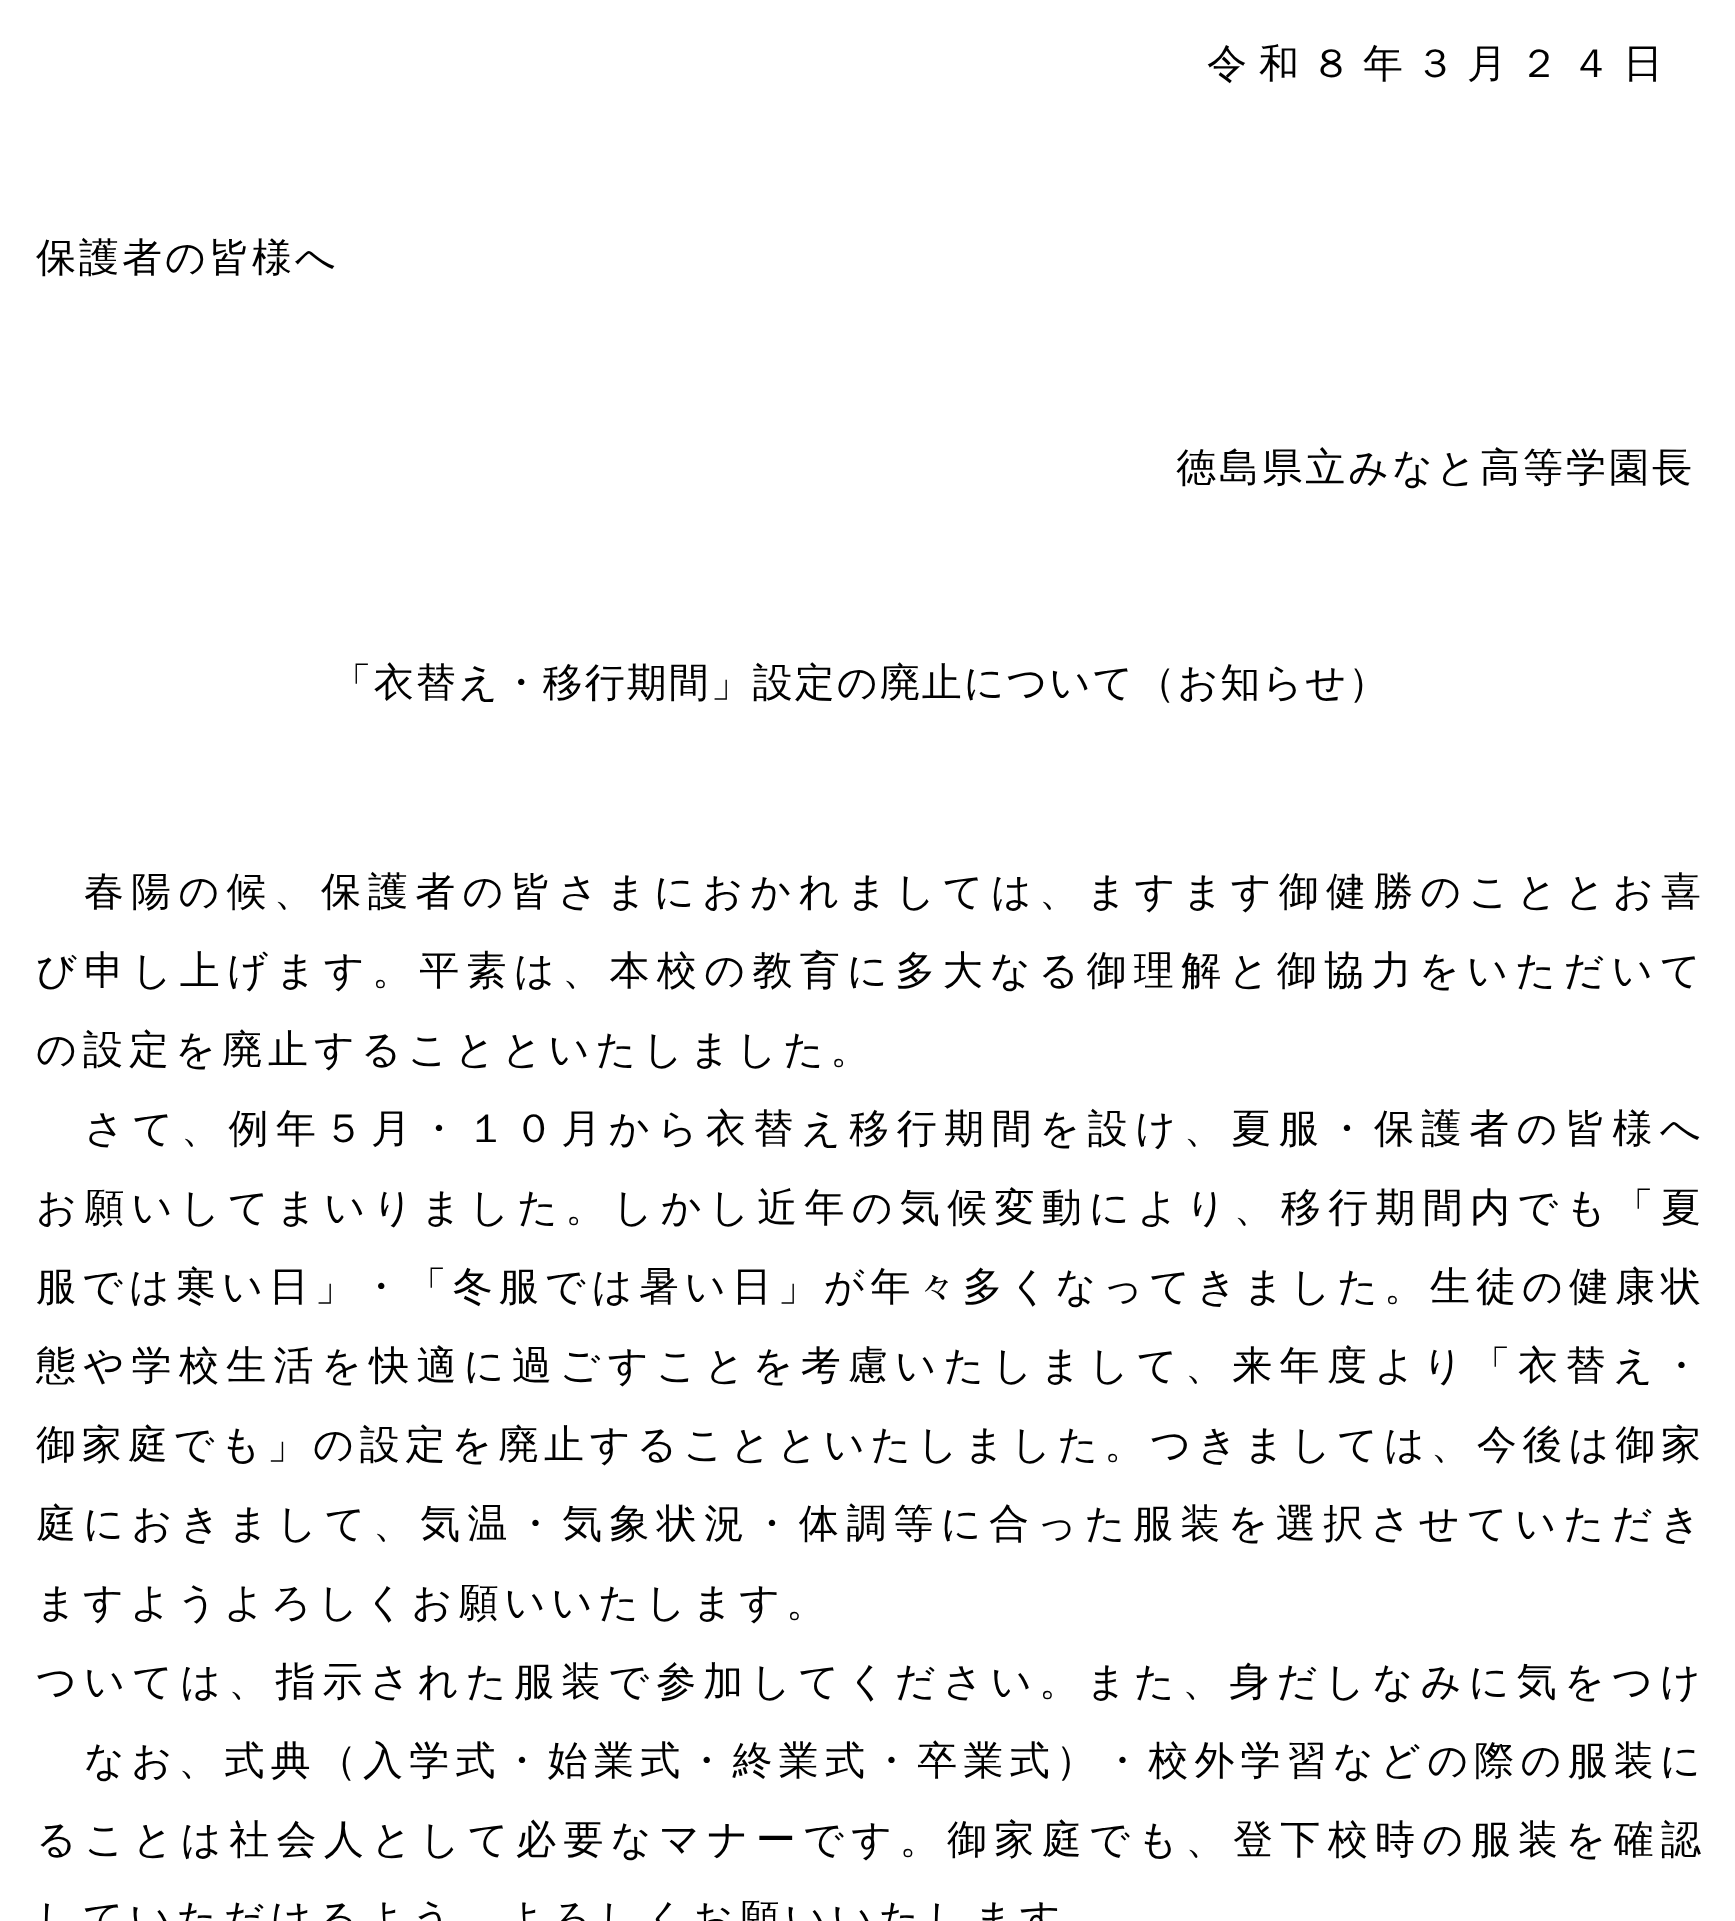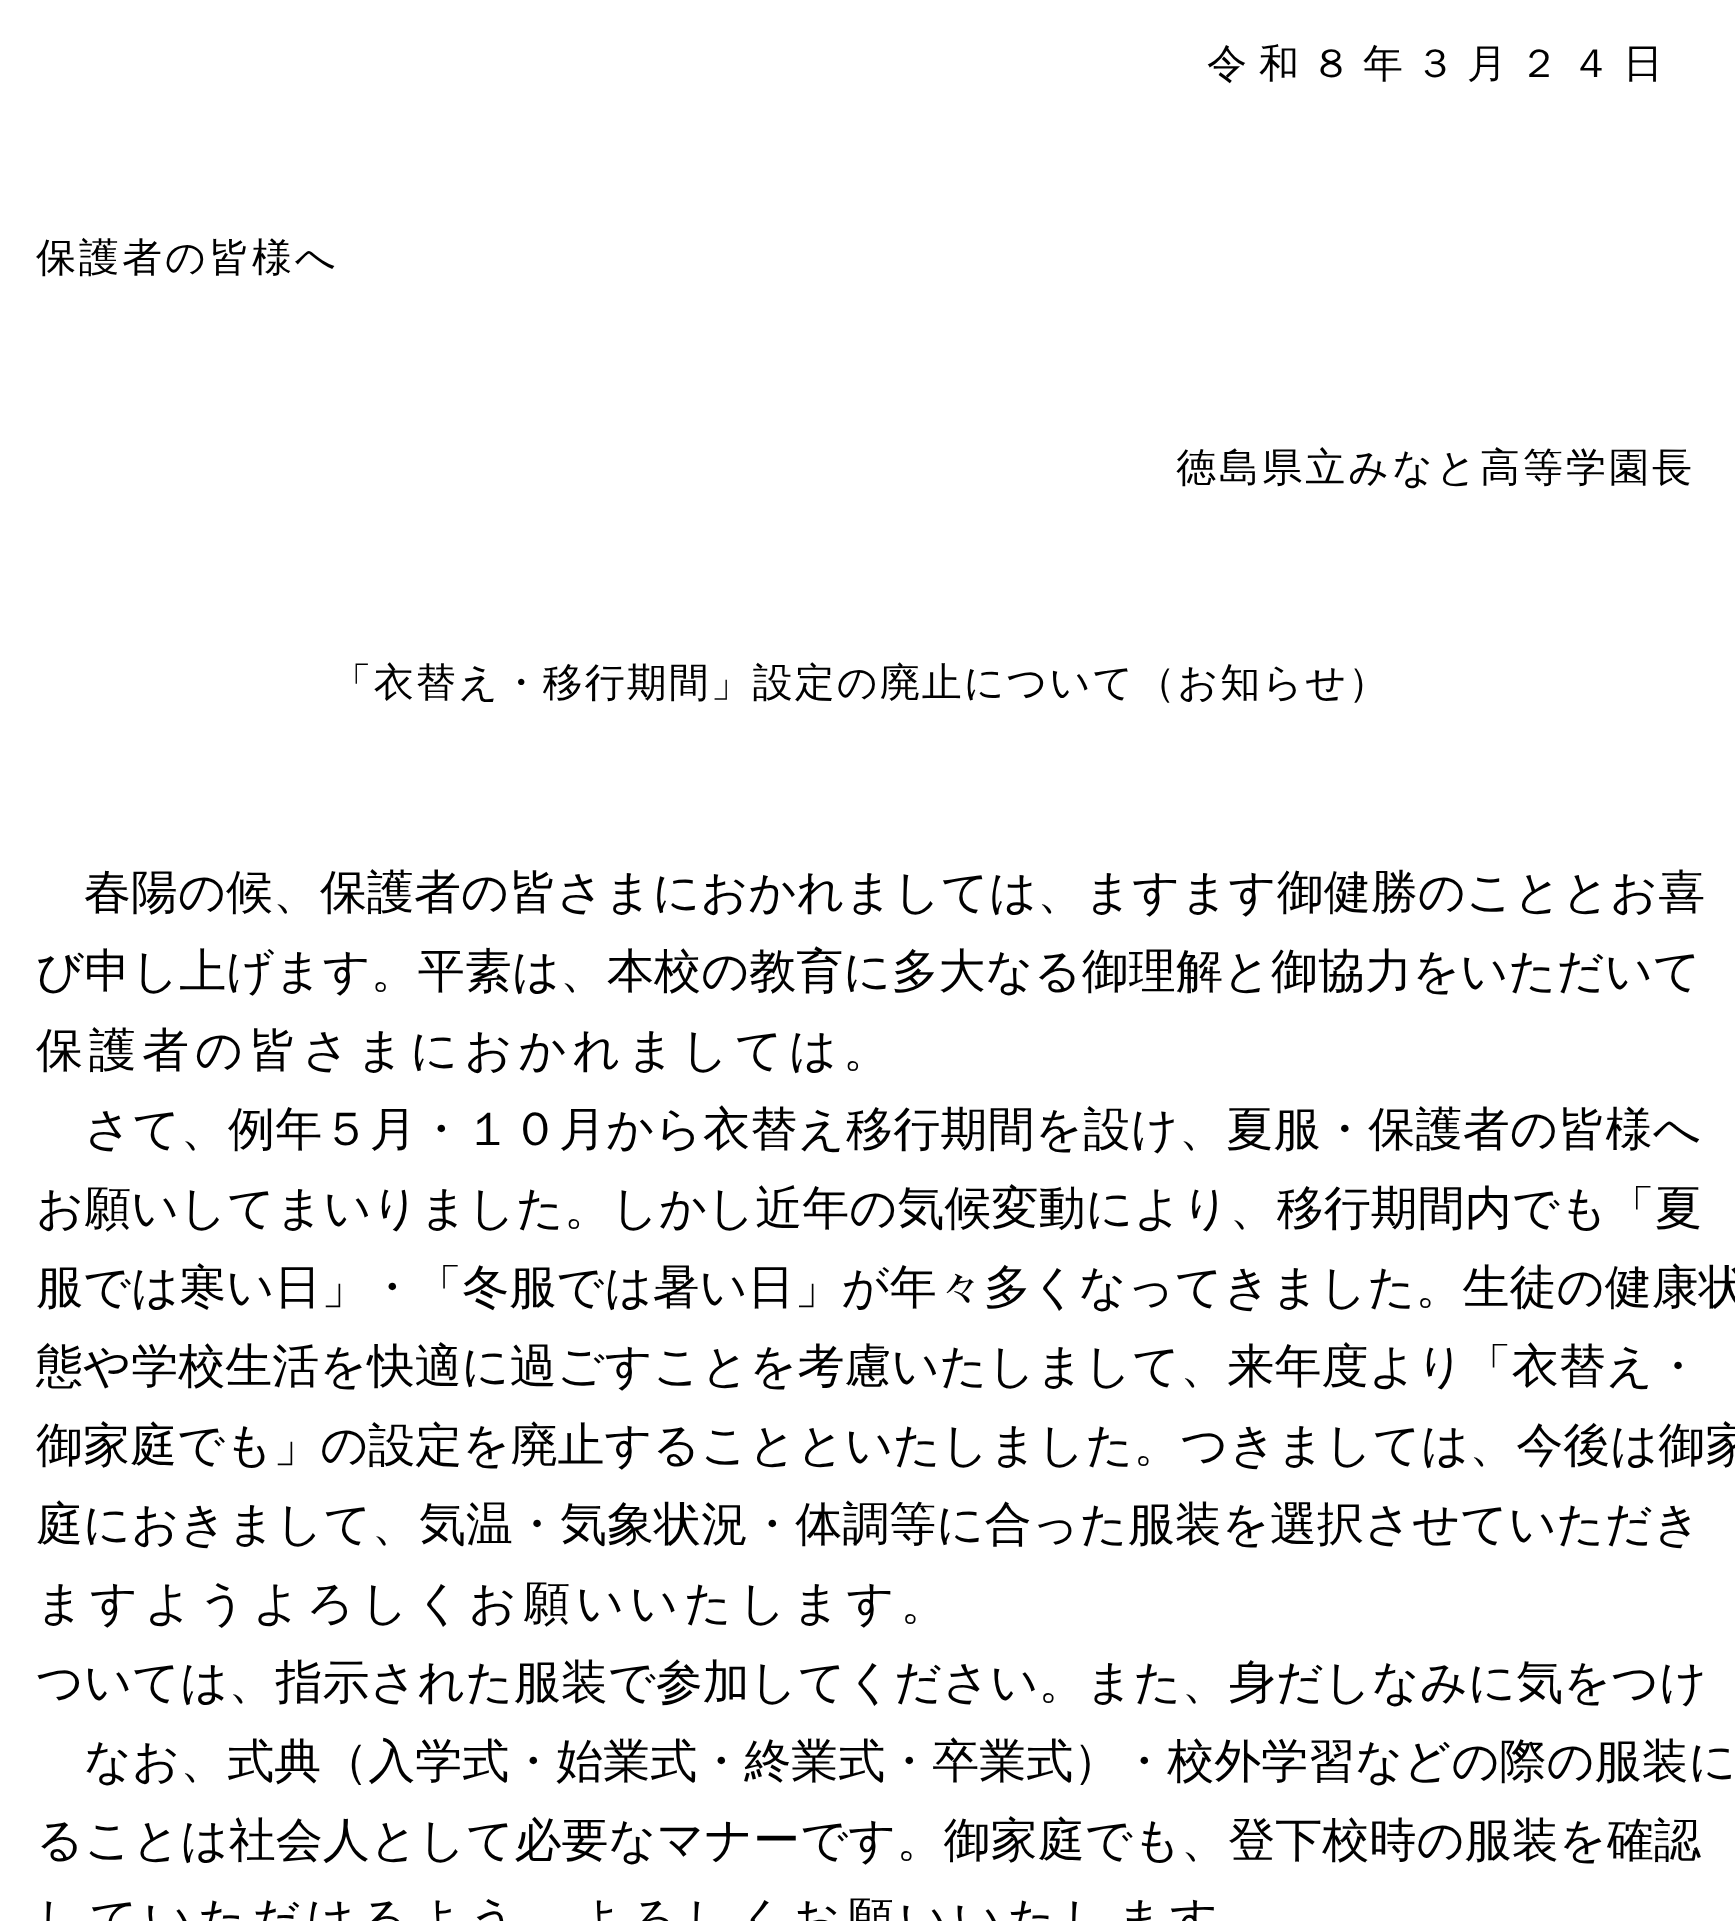--- a/index.html
+++ b/index.html
@@ -59,21 +59,21 @@
     }
     .body {
       position: absolute;
       left: 36px;
       top: 852px;
       width: 1665px;
     }
     .line {
       height: 79px;
       line-height: 79px;
-      font-size: 47px;
+      font-size: 40px;
       white-space: nowrap;
       text-align: justify;
       text-align-last: justify;
     }
     .line.last {
       text-align-last: left;
       letter-spacing: 6px;
     }
     .indent {
       padding-left: 48px;
@@ -86,21 +86,21 @@
   <div class="date">令和８年３月２４日</div>
   <div class="addressee">保護者の皆様へ</div>
   <div class="sender">徳島県立みなと高等学園長</div>
   <div class="title">「衣替え・移行期間」設定の廃止について（お知らせ）</div>
 
   <div class="body">
 
     <div>
       <div class="line indent">春陽の候、保護者の皆さまにおかれましては、ますます御健勝のこととお喜</div>
       <div class="line">び申し上げます。平素は、本校の教育に多大なる御理解と御協力をいただいて</div>
-      <div class="line last">保護者の皆さまにおかれましては。</div>
+      <div class="line last">の設定を廃止することといたしました。</div>
     </div>
 
     <div>
       <div class="line indent">さて、例年５月・１０月から衣替え移行期間を設け、夏服・保護者の皆様へ</div>
       <div class="line">お願いしてまいりました。しかし近年の気候変動により、移行期間内でも「夏</div>
       <div class="line">服では寒い日」・「冬服では暑い日」が年々多くなってきました。生徒の健康状</div>
       <div class="line">態や学校生活を快適に過ごすことを考慮いたしまして、来年度より「衣替え・</div>
       <div class="line">御家庭でも」の設定を廃止することといたしました。つきましては、今後は御家</div>
       <div class="line">庭におきまして、気温・気象状況・体調等に合った服装を選択させていただき</div>
       <div class="line last">ますようよろしくお願いいたします。</div>

